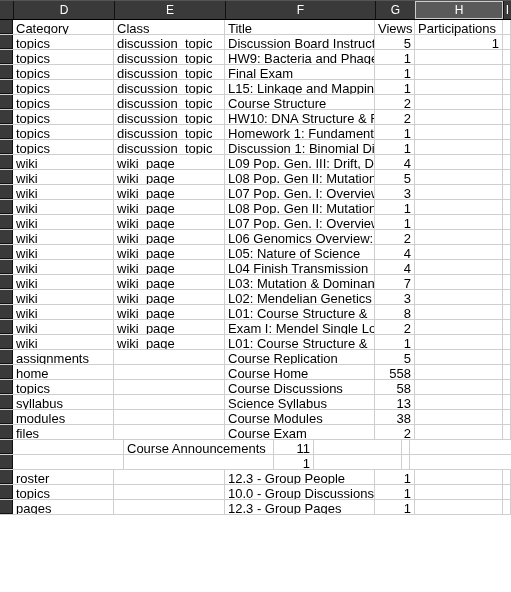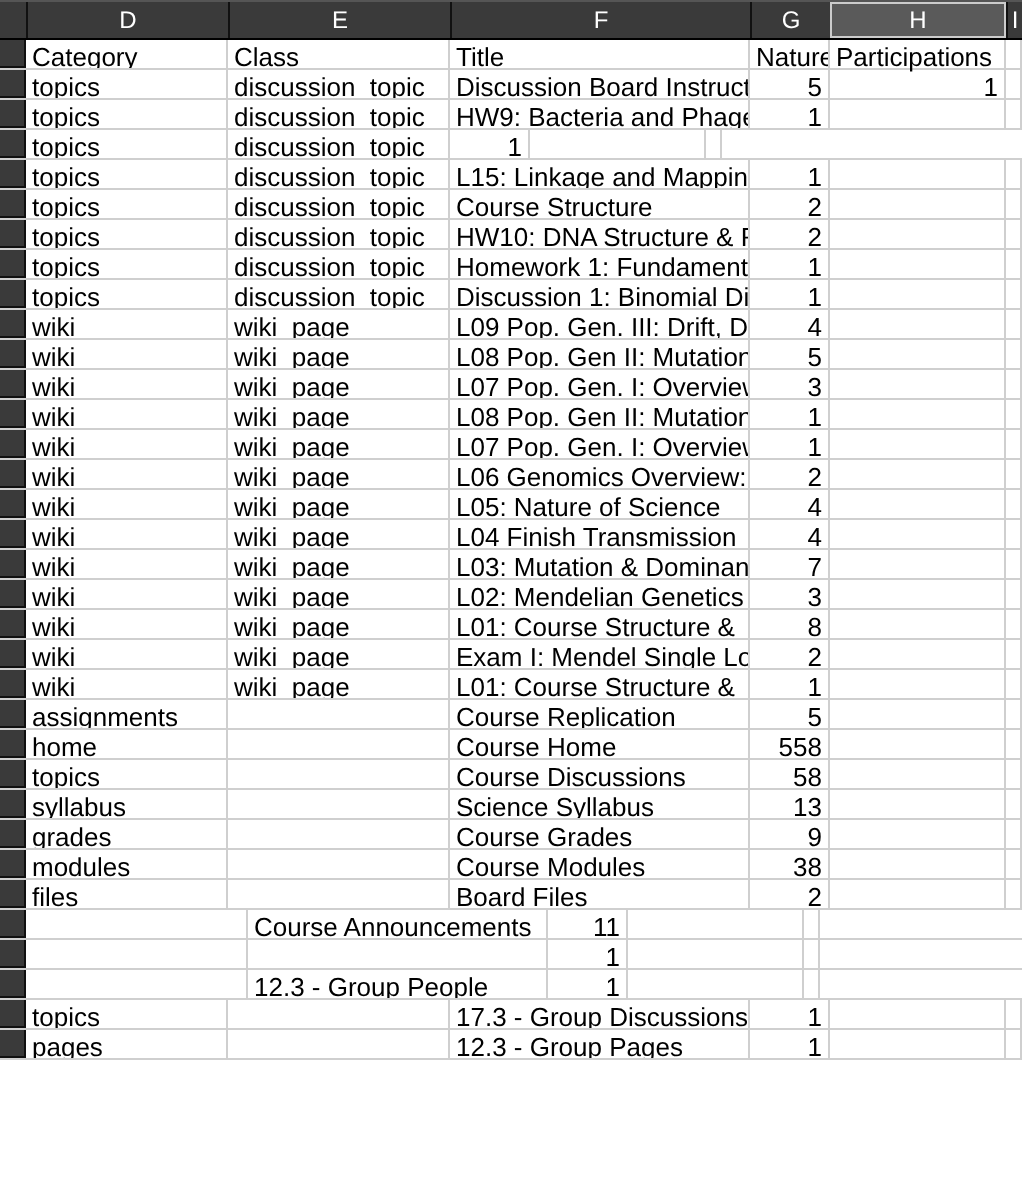--- a/index.html
+++ b/index.html
@@ -35,21 +35,21 @@
     <div class="ch c-G">G</div>
     <div class="ch c-H sel">H</div>
     <div class="ch c-I">I</div>
   </div>
 
   <div class="row">
     <div class="rh"></div>
     <div class="cell c-D">Category</div>
     <div class="cell c-E">Class</div>
     <div class="cell c-F">Title</div>
-    <div class="cell c-G">Nature</div>
+    <div class="cell c-G">Views</div>
     <div class="cell c-H overflow">Participations</div>
     <div class="cell c-I"></div>
   </div>
 
   <div id="rows-container">
       <div class="row">
         <div class="rh"></div>
         <div class="cell c-D">topics</div>
         <div class="cell c-E">discussion_topic</div>
         <div class="cell c-F">Discussion Board Instructions</div>
@@ -63,20 +63,21 @@
         <div class="cell c-E">discussion_topic</div>
         <div class="cell c-F">HW9: Bacteria and Phages</div>
         <div class="cell c-G num">1</div>
         <div class="cell c-H num"></div>
         <div class="cell c-I"></div>
       </div>
       <div class="row">
         <div class="rh"></div>
         <div class="cell c-D">topics</div>
         <div class="cell c-E">discussion_topic</div>
+        <div class="cell c-F">Final Exam</div>
         <div class="cell c-G num">1</div>
         <div class="cell c-H num"></div>
         <div class="cell c-I"></div>
       </div>
       <div class="row">
         <div class="rh"></div>
         <div class="cell c-D">topics</div>
         <div class="cell c-E">discussion_topic</div>
         <div class="cell c-F">L15: Linkage and Mapping</div>
         <div class="cell c-G num">1</div>
@@ -267,41 +268,32 @@
         <div class="rh"></div>
         <div class="cell c-D">syllabus</div>
         <div class="cell c-E"></div>
         <div class="cell c-F">Science Syllabus</div>
         <div class="cell c-G num">13</div>
         <div class="cell c-H num"></div>
         <div class="cell c-I"></div>
       </div>
       <div class="row">
         <div class="rh"></div>
-        <div class="cell c-D">grades</div>
-        <div class="cell c-E"></div>
-        <div class="cell c-F">Course Grades</div>
-        <div class="cell c-G num">9</div>
-        <div class="cell c-H num"></div>
-        <div class="cell c-I"></div>
-      </div>
-      <div class="row">
-        <div class="rh"></div>
         <div class="cell c-D">modules</div>
         <div class="cell c-E"></div>
         <div class="cell c-F">Course Modules</div>
         <div class="cell c-G num">38</div>
         <div class="cell c-H num"></div>
         <div class="cell c-I"></div>
       </div>
       <div class="row">
         <div class="rh"></div>
         <div class="cell c-D">files</div>
         <div class="cell c-E"></div>
-        <div class="cell c-F">Board Files</div>
+        <div class="cell c-F">Course Exam</div>
         <div class="cell c-G num">2</div>
         <div class="cell c-H num"></div>
         <div class="cell c-I"></div>
       </div>
       <div class="row">
         <div class="rh"></div>
         <div class="cell c-E"></div>
         <div class="cell c-F">Course Announcements</div>
         <div class="cell c-G num">11</div>
         <div class="cell c-H num"></div>
@@ -310,31 +302,32 @@
       <div class="row">
         <div class="rh"></div>
         <div class="cell c-E"></div>
         <div class="cell c-F"></div>
         <div class="cell c-G num">1</div>
         <div class="cell c-H num"></div>
         <div class="cell c-I"></div>
       </div>
       <div class="row">
         <div class="rh"></div>
+        <div class="cell c-D">roster</div>
         <div class="cell c-E"></div>
         <div class="cell c-F">12.3 - Group People</div>
         <div class="cell c-G num">1</div>
         <div class="cell c-H num"></div>
         <div class="cell c-I"></div>
       </div>
       <div class="row">
         <div class="rh"></div>
         <div class="cell c-D">topics</div>
         <div class="cell c-E"></div>
-        <div class="cell c-F">17.3 - Group Discussions</div>
+        <div class="cell c-F">10.0 - Group Discussions</div>
         <div class="cell c-G num">1</div>
         <div class="cell c-H num"></div>
         <div class="cell c-I"></div>
       </div>
       <div class="row">
         <div class="rh"></div>
         <div class="cell c-D">pages</div>
         <div class="cell c-E"></div>
         <div class="cell c-F">12.3 - Group Pages</div>
         <div class="cell c-G num">1</div>

